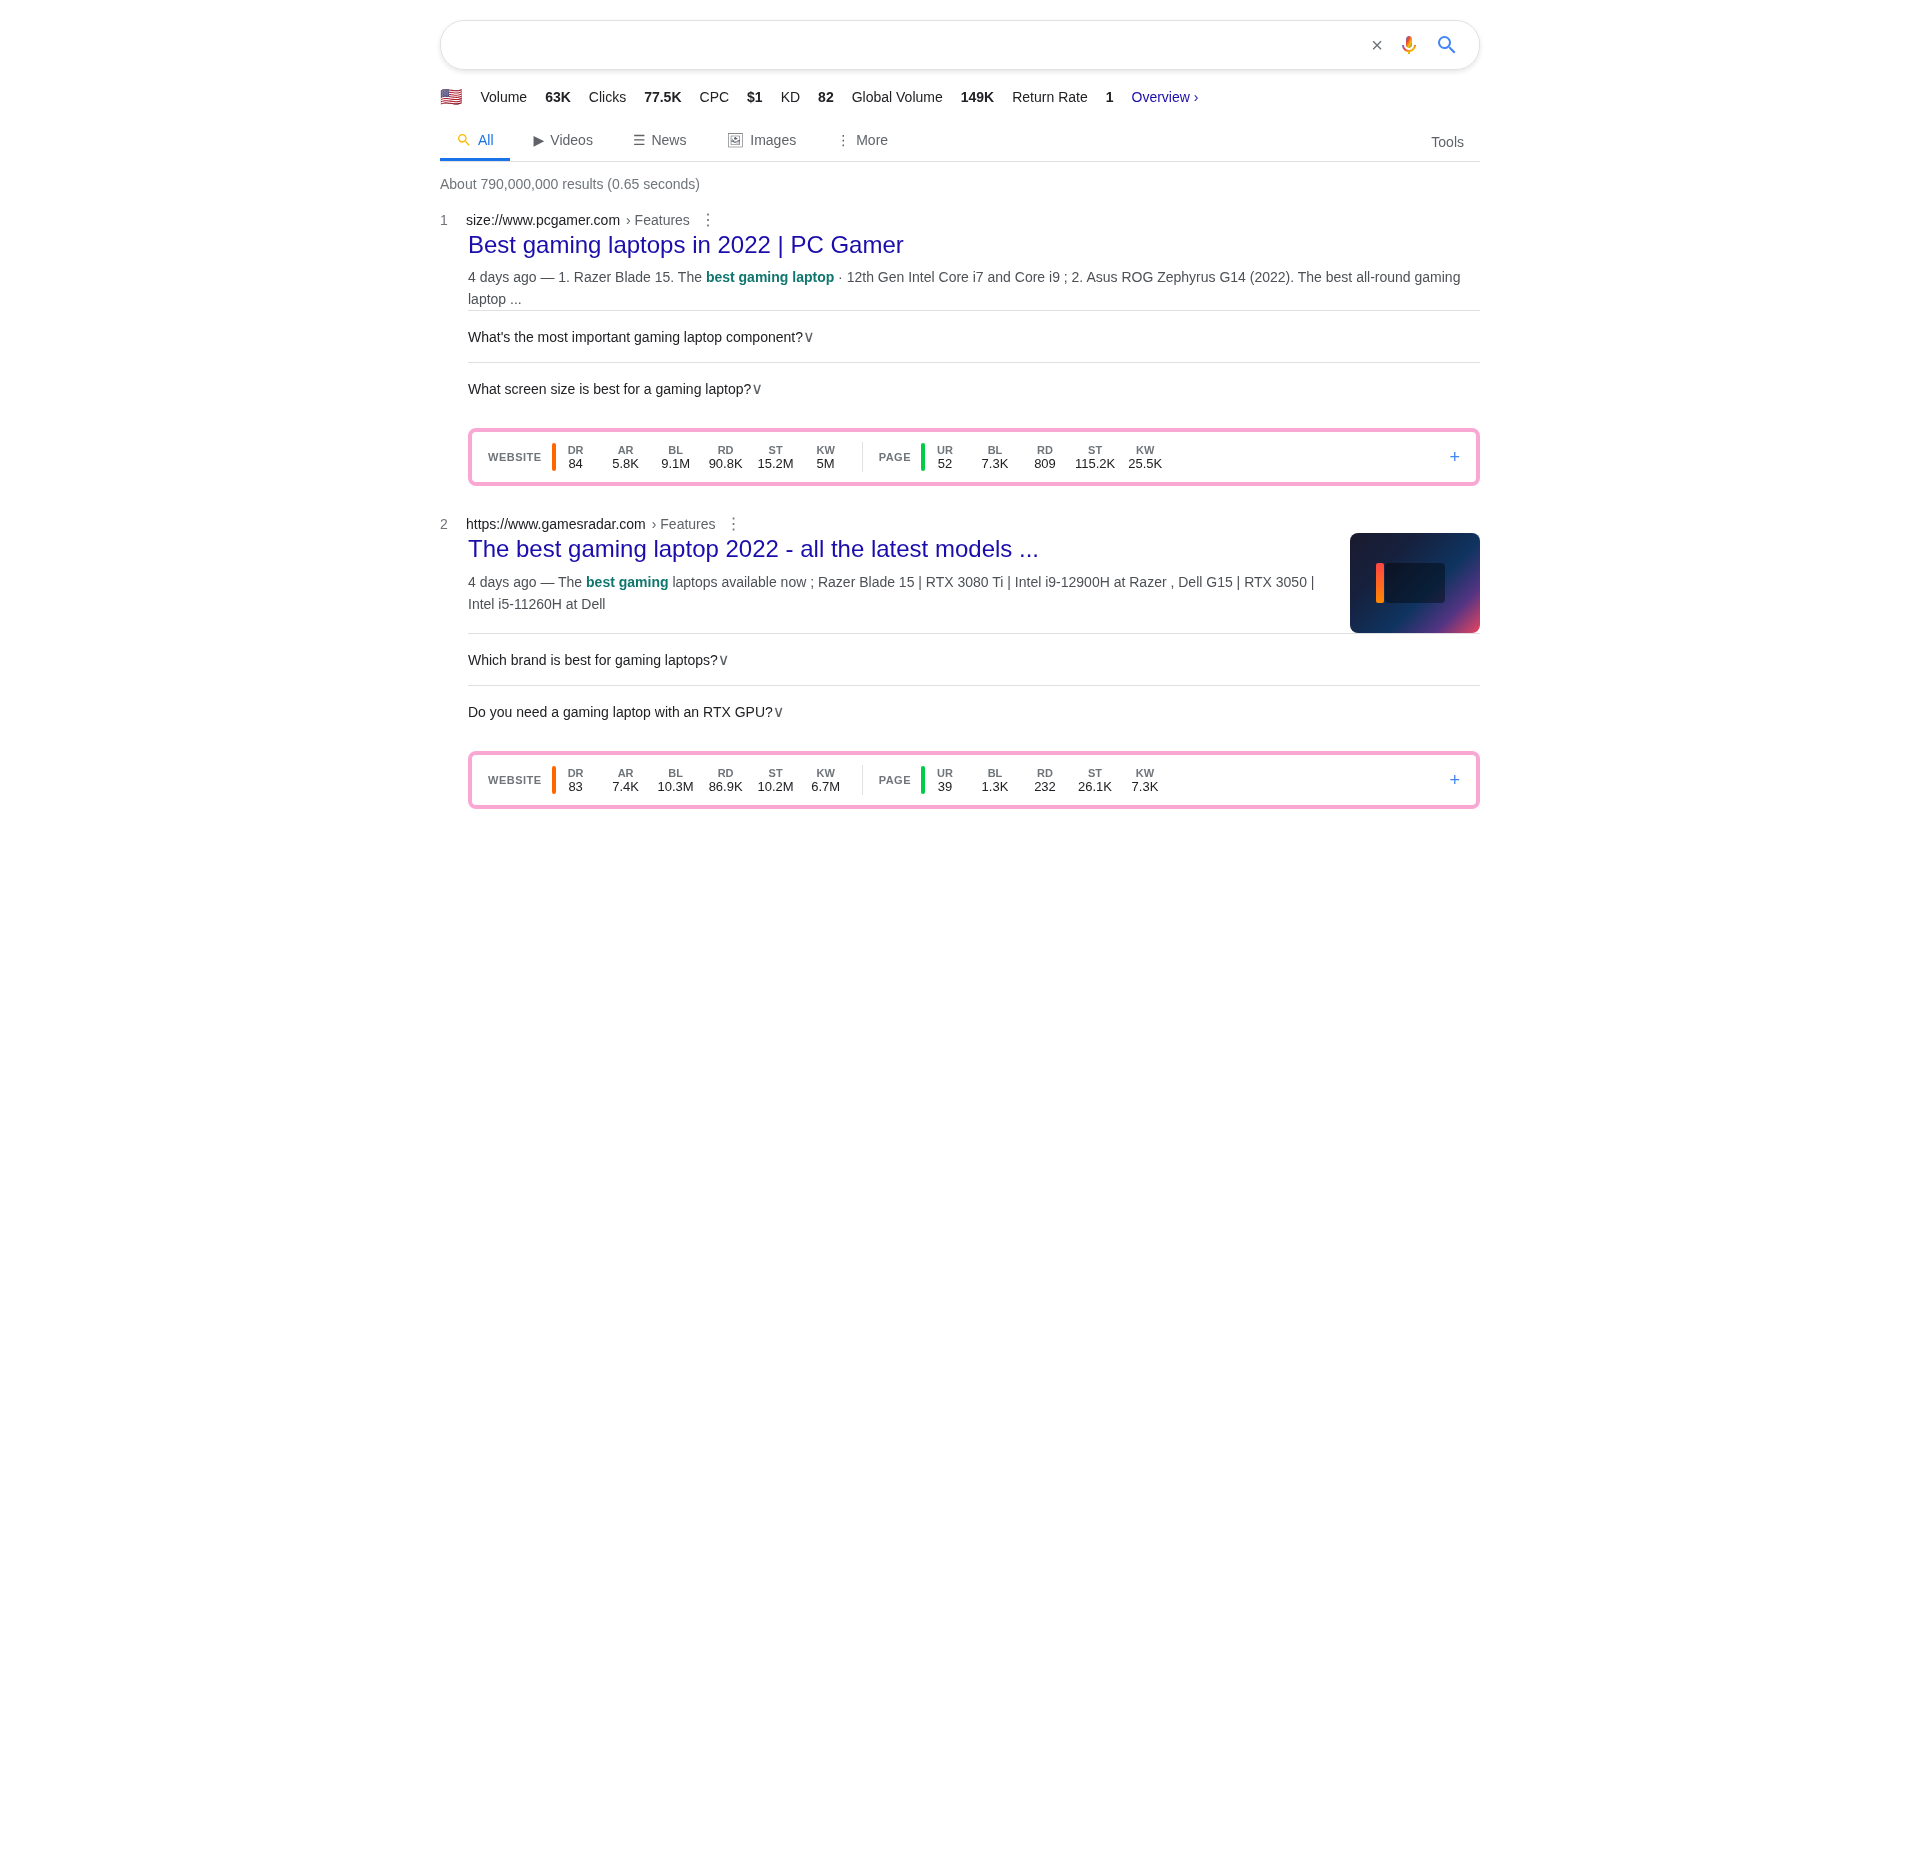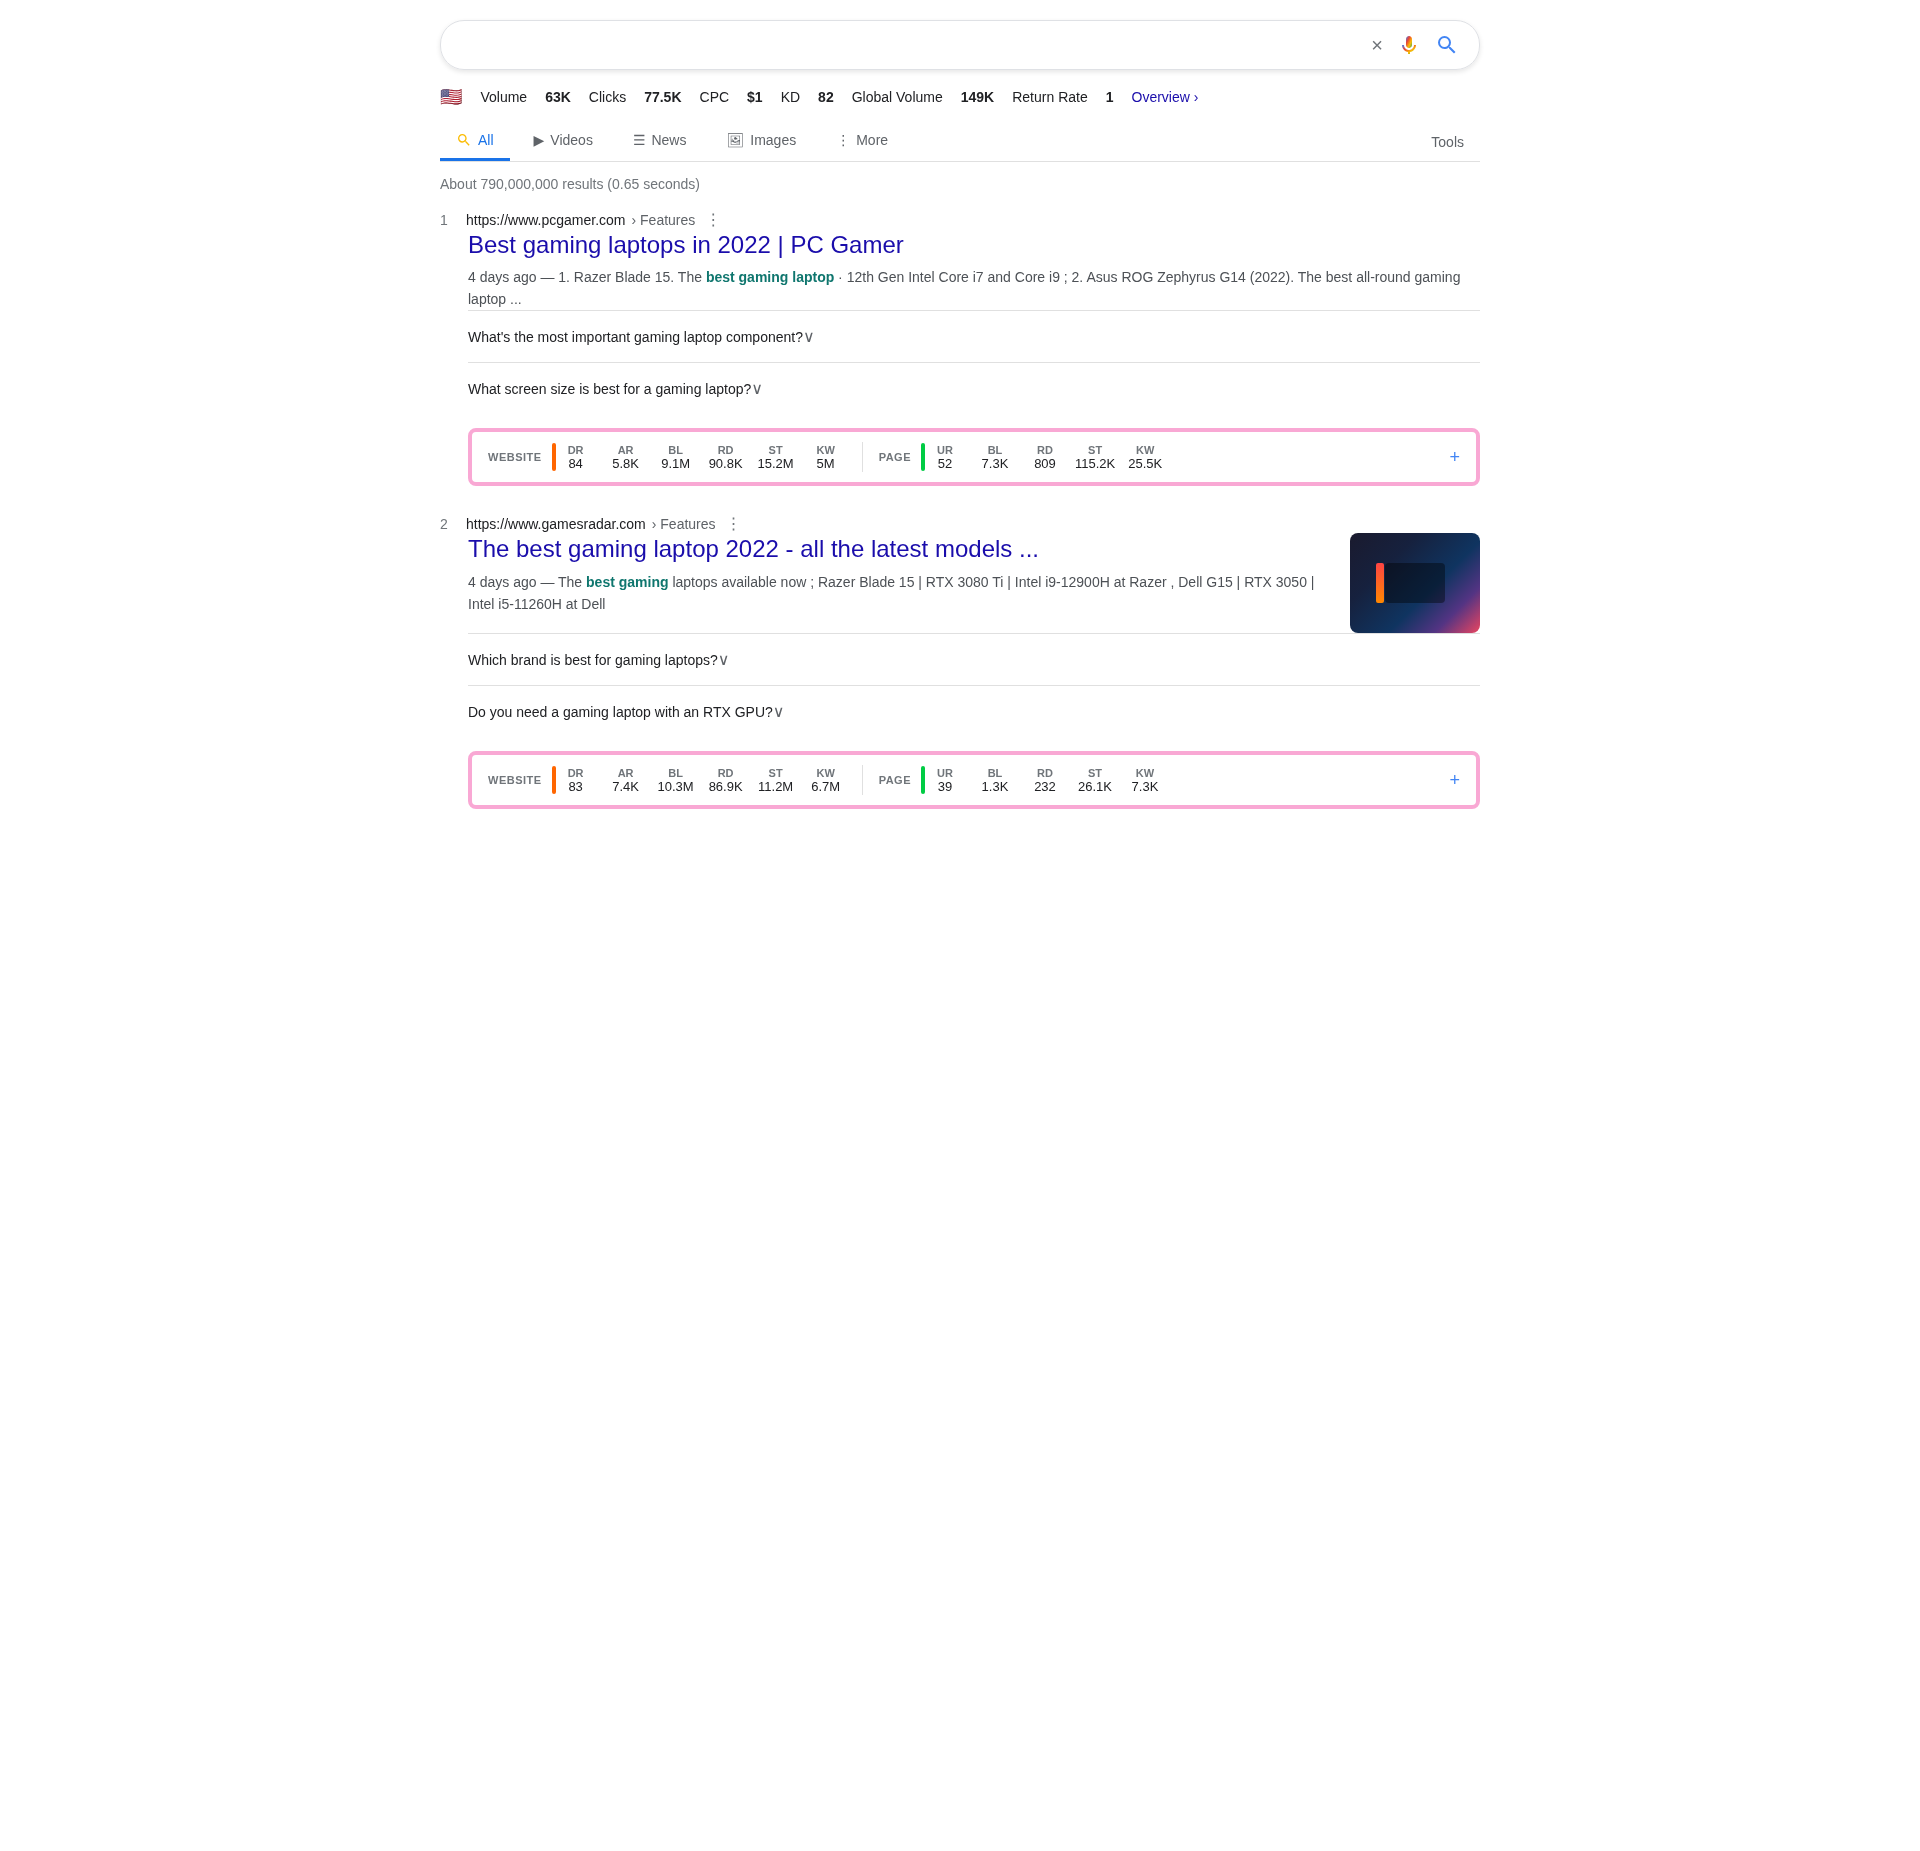--- a/index.html
+++ b/index.html
@@ -339,21 +339,21 @@
   </div>
   <div class="nav-spacer"></div>
   <div class="tools-tab">Tools</div>
 </div>
 
 <div class="results-count">About 790,000,000 results (0.65 seconds)</div>
 
 <div class="search-result">
   <div class="result-url-line">
     <span style="font-size:14px;color:#70757a;min-width:20px;">1</span>
-    <span class="result-url">https://www.pcgamer.com</span>
+    <span class="result-url">size://www.pcgamer.com</span>
     <span class="result-breadcrumb">› Features</span>
     <span class="result-dots">⋮</span>
   </div>
   <div class="result-indent">
     <a class="result-title" href="#">Best gaming laptops in 2022 | PC Gamer</a>
     <div class="result-snippet">
       4 days ago — 1. Razer Blade 15. The <strong>best gaming laptop</strong> · 12th Gen Intel Core i7 and Core i9 ; 2. Asus ROG Zephyrus G14 (2022). The best all-round gaming laptop ...
     </div>
 
     <div class="faq-item">
@@ -472,21 +472,21 @@
         <div class="metric-group">
           <span class="metric-key">BL</span>
           <span class="metric-val">10.3M</span>
         </div>
         <div class="metric-group">
           <span class="metric-key">RD</span>
           <span class="metric-val">86.9K</span>
         </div>
         <div class="metric-group">
           <span class="metric-key">ST</span>
-          <span class="metric-val">11.2M</span>
+          <span class="metric-val">10.2M</span>
         </div>
         <div class="metric-group">
           <span class="metric-key">KW</span>
           <span class="metric-val">6.7M</span>
         </div>
       </div>
       <div class="metrics-divider"></div>
       <div class="metrics-section">
         <span class="metrics-label">PAGE</span>
         <div class="dr-bar">

